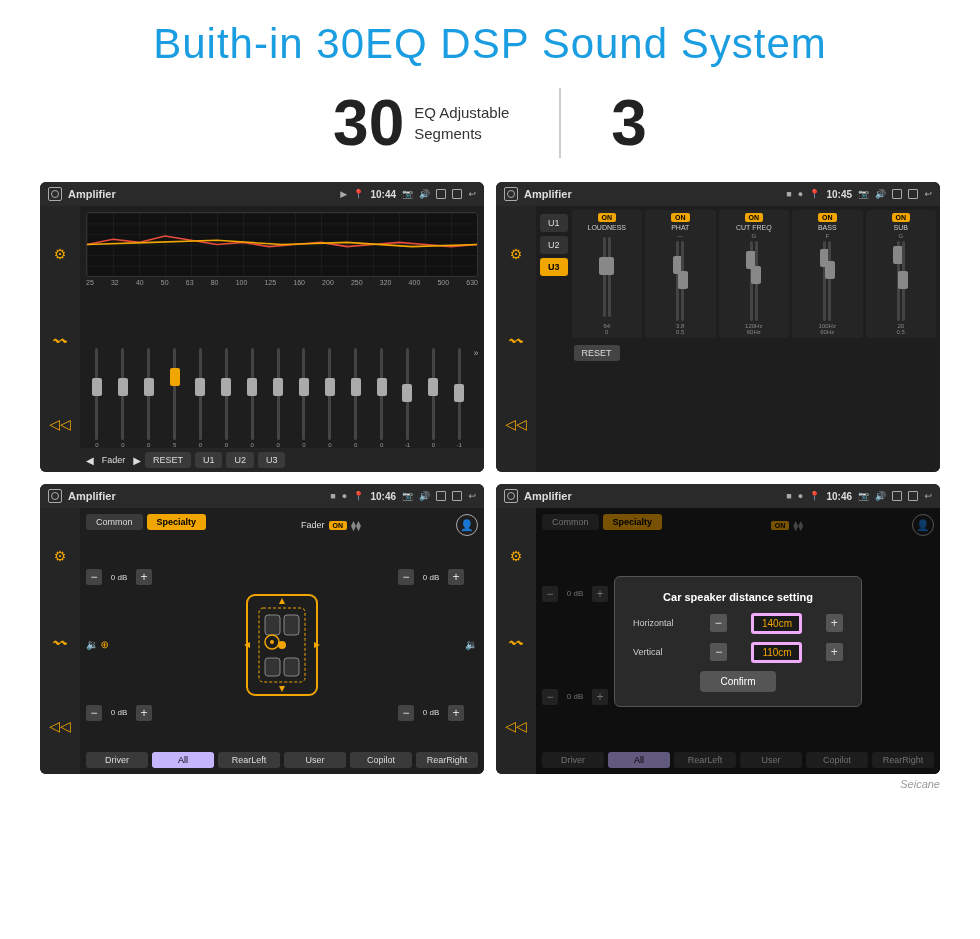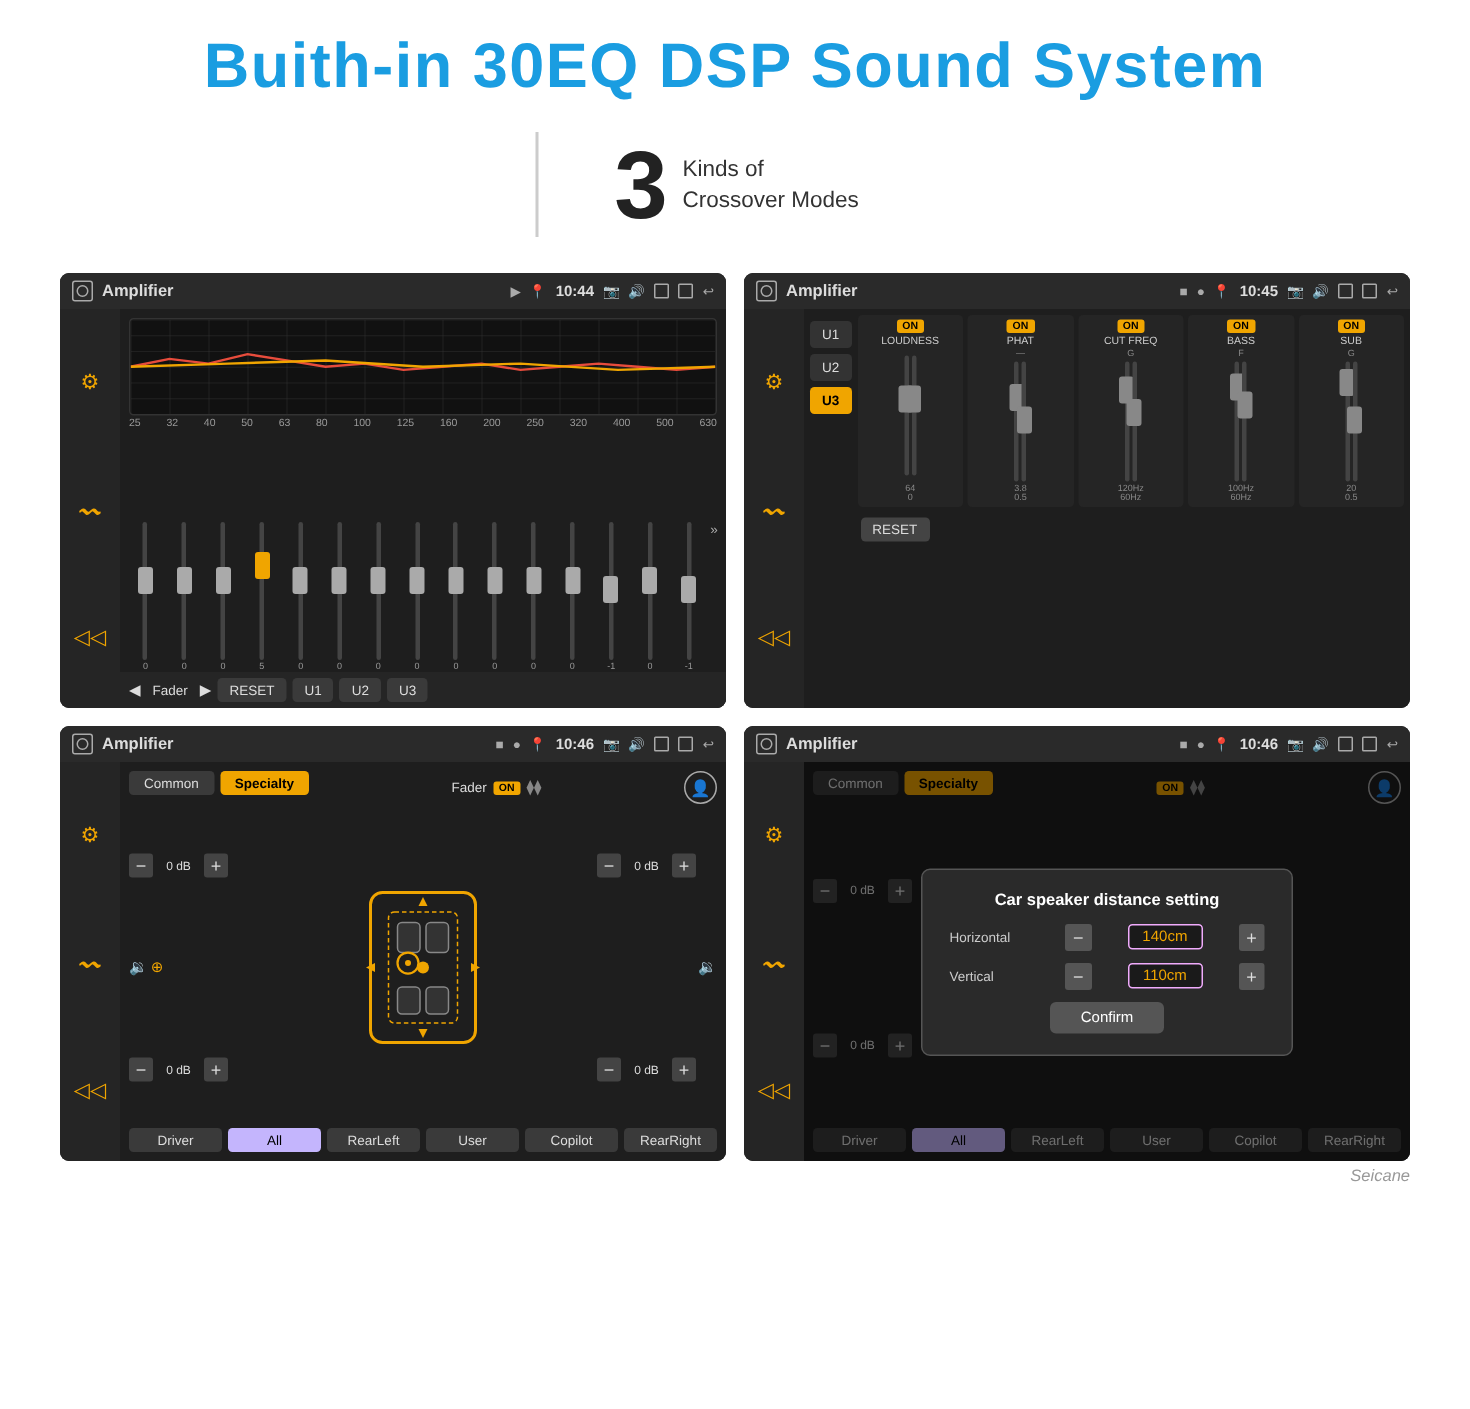--- a/index.html
+++ b/index.html
@@ -14,21 +14,21 @@
     .page-container {
       width: 980px;
       background: #fff;
       padding: 20px 40px 20px;
     }
 
     
     .main-title {
       text-align: center;
       font-size: 42px;
-      font-weight: 700;
+      font-weight: 400;
       color: #1a9de1;
       margin-bottom: 20px;
       letter-spacing: 1px;
     }
 
     
     .stats-row {
       display: flex;
       justify-content: center;
       align-items: center;
@@ -507,21 +507,21 @@
     .modal-ctrl-btn {
       width: 18px; height: 18px;
       background: #555;
       border: none; border-radius: 2px;
       color: #ddd; font-size: 12px;
       cursor: pointer;
       display: flex; align-items: center; justify-content: center;
     }
     .modal-value-box {
       background: #1a1a1a;
-      border: 1px solid #f0abfc;
+      border: 3px solid #f0abfc;
       border-radius: 3px;
       padding: 2px 8px;
       font-size: 10px;
       color: #f0a500;
       min-width: 50px;
       text-align: center;
     }
     .modal-confirm-btn {
       background: #555;
       color: #fff;
@@ -575,24 +575,27 @@
     }
   </style>
 </head>
 <body>
 
 <div class="page-container">
 
   <h1 class="main-title">Buith-in 30EQ DSP Sound System</h1>
 
   <div class="stats-row">
+    <div class="stat-block">
+      <span class="stat-number">30</span>
+      <span class="stat-label">EQ Adjustable<br>Segments</span>
+    </div>
     <div class="stat-divider"></div>
     <div class="stat-block">
       <span class="stat-number">3</span>
-      <span class="stat-label">Kinds of<br>Crossover Modes</span>
     </div>
   </div>
 
   <div class="screens-grid">
 
     <div class="screen-frame">
       <div class="eq-screen">
 
         <div class="status-bar">
           <div class="status-home-icon"></div>

